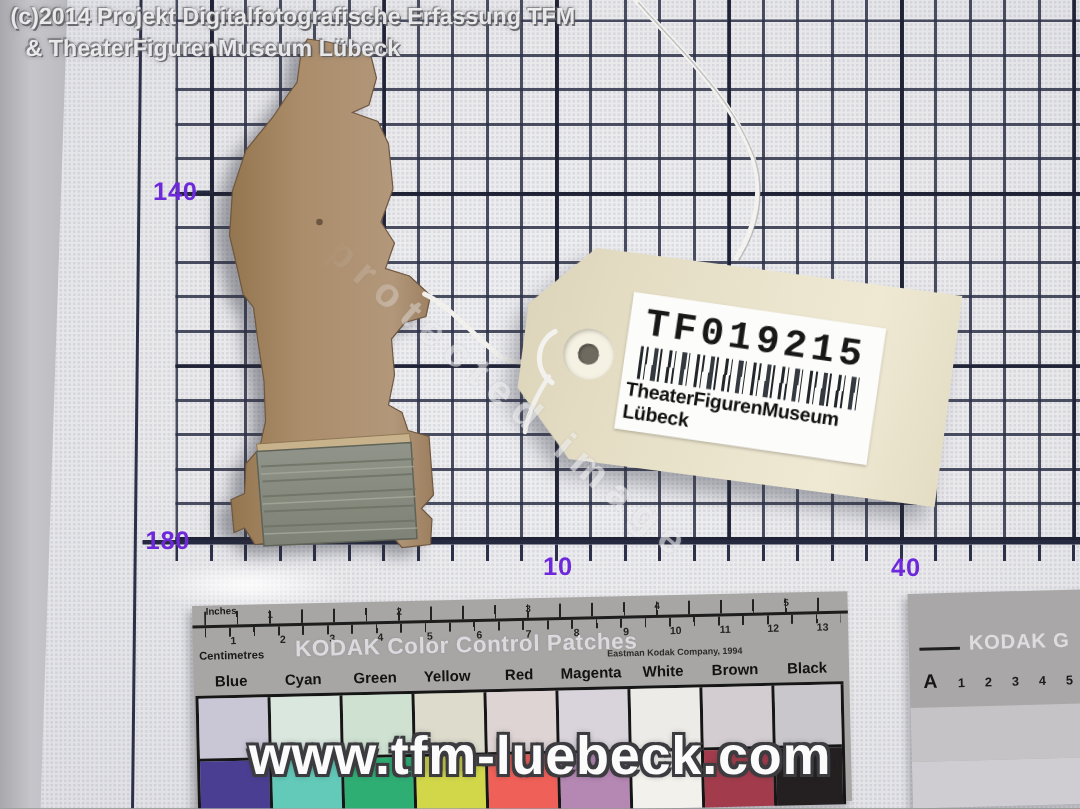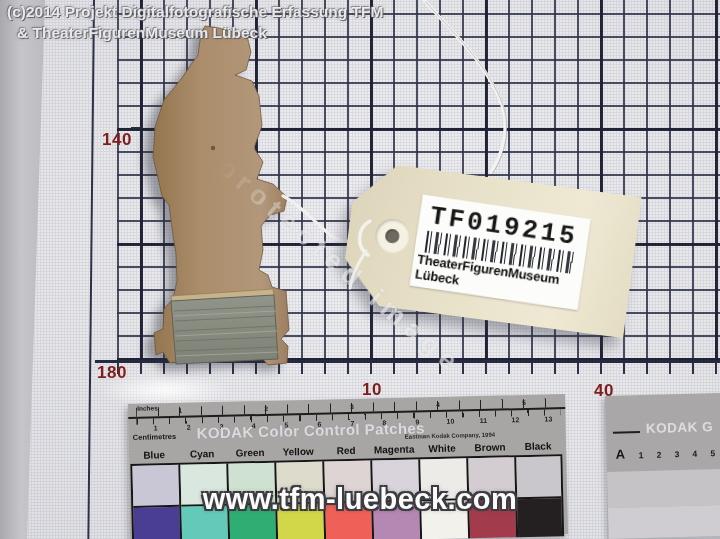--- a/index.html
+++ b/index.html
@@ -22,21 +22,21 @@
     background:repeating-linear-gradient(180deg,rgba(46,50,72,.85) 0 1.7px,transparent 1.7px 23px);}
   .vmajor{position:absolute;left:140px;top:0;width:580px;height:362px;
     background:repeating-linear-gradient(90deg,rgba(30,33,52,.95) 0 2.6px,transparent 2.6px 115px);}
   .hmajor{position:absolute;left:117px;top:128px;width:603px;height:234px;
     background:repeating-linear-gradient(180deg,rgba(30,33,52,.95) 0 2.6px,transparent 2.6px 115px);}
   .axis-bottom{position:absolute;left:95px;top:360px;width:625px;height:3px;background:#262a40;}
   .axis-ticks{position:absolute;left:117px;top:363px;width:603px;height:11px;
     background:repeating-linear-gradient(90deg,#2c3048 0 1.8px,transparent 1.8px 23px);}
   .axis-left{position:absolute;left:93px;top:0;width:2.2px;height:539px;background:#2c3048;
     transform:rotate(.6deg);transform-origin:top center;}
-  .rowlab{position:absolute;font-weight:bold;font-size:17px;color:#7f1d1d;letter-spacing:.5px;margin-top:12px;}
+  .rowlab{position:absolute;font-weight:bold;font-size:17px;color:#6d28d9;letter-spacing:.5px;}
   .rowdash{position:absolute;height:2.4px;background:#262a40;}
   
   .glare{position:absolute;left:95px;top:374px;width:140px;height:32px;border-radius:50%;
     background:radial-gradient(ellipse,rgba(255,255,255,.95),rgba(255,255,255,0) 70%);
     filter:blur(3px);}
   
   .fig{position:absolute;left:0;top:0;filter:drop-shadow(-9px 6px 5px rgba(40,42,55,.42));}
   .strings{position:absolute;left:0;top:0;}
   
   .tagwrap{position:absolute;left:358px;top:160px;width:286px;height:142px;
@@ -101,21 +101,21 @@
   .gA{position:absolute;left:9px;top:51px;font-size:13px;font-weight:bold;color:#161616;}
   .gnum{position:absolute;top:55px;font-size:8.5px;font-weight:bold;color:#1c1c1c;}
   .gpatch1{position:absolute;left:0;top:76px;width:100%;height:36px;background:#c5c3c6;}
   .gpatch2{position:absolute;left:0;top:112px;width:100%;height:31px;background:#cfcdd1;}
   
   .copyright{position:absolute;left:7px;top:1px;font-size:15.5px;font-weight:bold;line-height:21px;
     color:rgba(249,249,251,.88);
     text-shadow:1px 1px 0 rgba(92,92,98,.85),-1px -1px 0 rgba(92,92,98,.5),0 0 3px rgba(80,80,86,.7);}
   .copyright .l2{margin-left:10px;}
   .wm-site{position:absolute;left:0;top:483px;width:720px;text-align:center;
-    font-size:29px;font-weight:bold;letter-spacing:.5px;color:#fbfbfc;
+    font-size:36px;font-weight:bold;letter-spacing:.5px;color:#fbfbfc;
     text-shadow:-2px -2px 0 #3c3c40,2px -2px 0 #3c3c40,-2px 2px 0 #3c3c40,2px 2px 0 #3c3c40,0 0 5px #2c2c30;}
   .wm-proh{position:absolute;left:0;top:516px;width:720px;text-align:center;
     font-size:16.5px;font-weight:bold;color:#fafafb;
     text-shadow:-1.5px -1.5px 0 #3c3c40,1.5px -1.5px 0 #3c3c40,-1.5px 1.5px 0 #3c3c40,1.5px 1.5px 0 #3c3c40,0 0 4px #2c2c30;}
 </style>
 </head>
 <body>
 
 <div id="stage">
 

